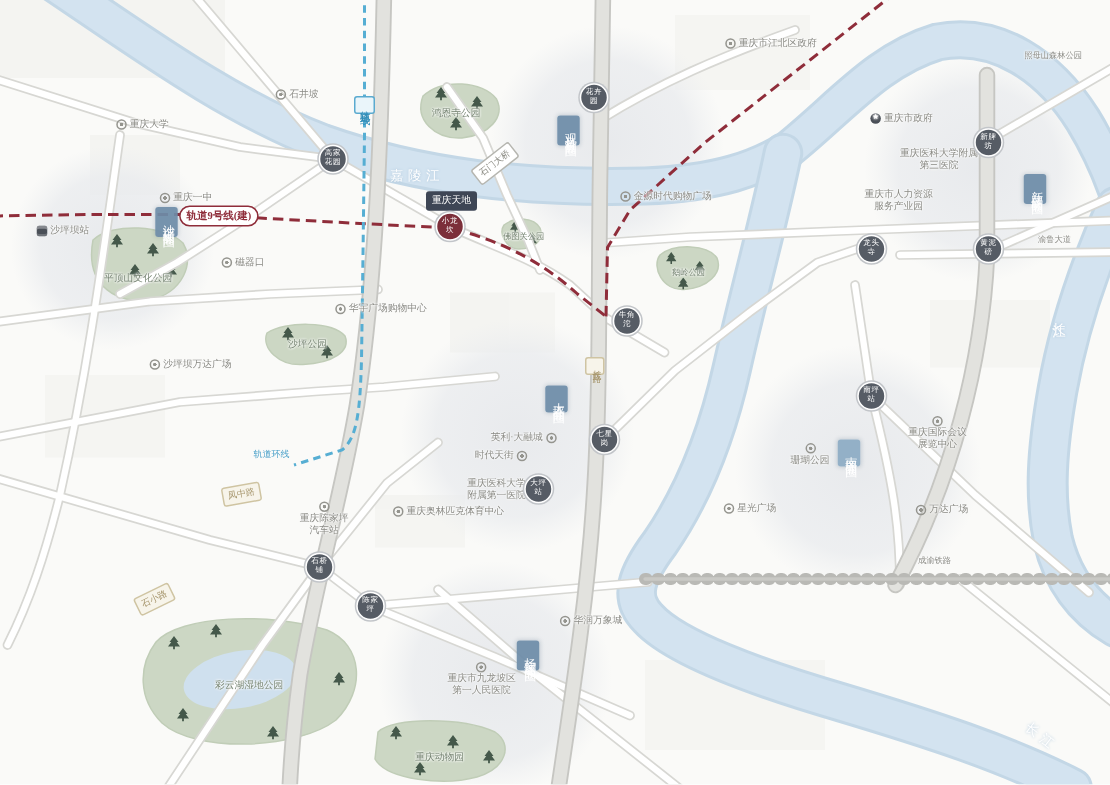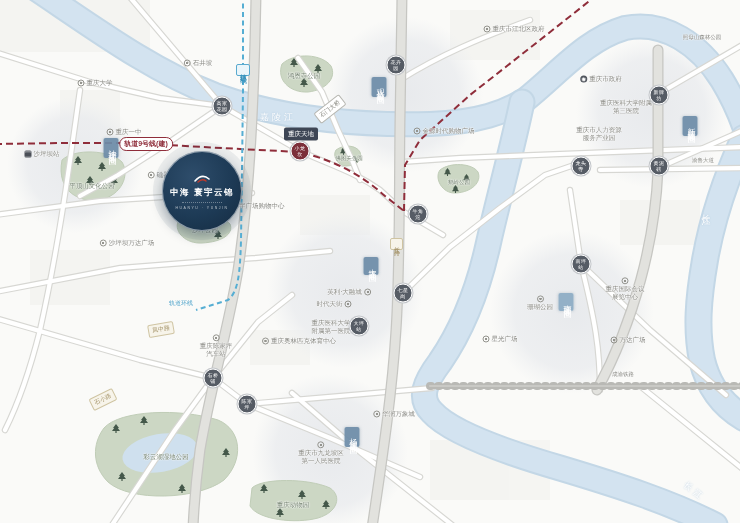--- a/index.html
+++ b/index.html
@@ -1,17 +1,17 @@
 <!DOCTYPE html>
 <html><head>
 <meta charset="utf-8">
 <style>
   html,body{margin:0;padding:0;background:#fff;}
   #map{position:relative;width:740px;height:523px;overflow:hidden;background:#fafaf8;
-       font-family:Liberation Sans, sans-serif;}
+       font-family:Liberation Serif, serif;}
   #map svg.base{position:absolute;left:0;top:0;}
   
   .lbl{position:absolute;transform:translate(-50%,-50%);white-space:nowrap;font-size:6.5px;
        color:#8a8a84;text-shadow:0 0 2px #fff,0 0 2px #fff,0 0 1px #fff;
        display:flex;align-items:center;gap:2px;z-index:30;}
   .lbl .t{display:block;}
   .lbl.two{display:flex;flex-direction:column;gap:1px;text-align:center;line-height:7.2px;}
   .dot-ic{width:5px;height:5px;border:1px solid #94948e;border-radius:50%;flex:0 0 auto;
           background:radial-gradient(circle,#94948e 30%,rgba(0,0,0,0) 36%);}
   .sq-ic{width:7px;height:7px;background:#4a4f57;border-radius:1.5px;flex:0 0 auto;
@@ -407,23 +407,14 @@
       <span class="t">彩云湖湿地公园</span>
     </div>
   <div class="lbl park-lbl" style="left:293px;top:505px;">
       <span class="t">重庆动物园</span>
     </div>
 
   <div class="road-badge vert" style="left:390px;top:238px;">长江二路</div>
   <div class="road-badge" style="left:148px;top:323px;transform:rotate(-10deg);">凤中路</div>
   <div class="road-badge" style="left:90px;top:393px;transform:rotate(-26deg);">石小路</div>
 
-  <div class="project" style="left:202px;top:191px;">
-    <svg width="18" height="12" viewBox="0 0 18 12">
-      <path d="M2,9 Q9,1 16,7" stroke="#ffffff" stroke-width="1.6" fill="none" stroke-linecap="round"></path>
-      <path d="M5,10 Q9,6 13,9" stroke="#c0392b" stroke-width="1.4" fill="none" stroke-linecap="round"></path>
-    </svg>
-    <div class="p-name">中海 寰宇云锦</div>
-    <div class="p-rule"></div>
-    <div class="p-tag">HUANYU · YUNJIN</div>
-  </div>
 
 </div>
 
 </body></html>

